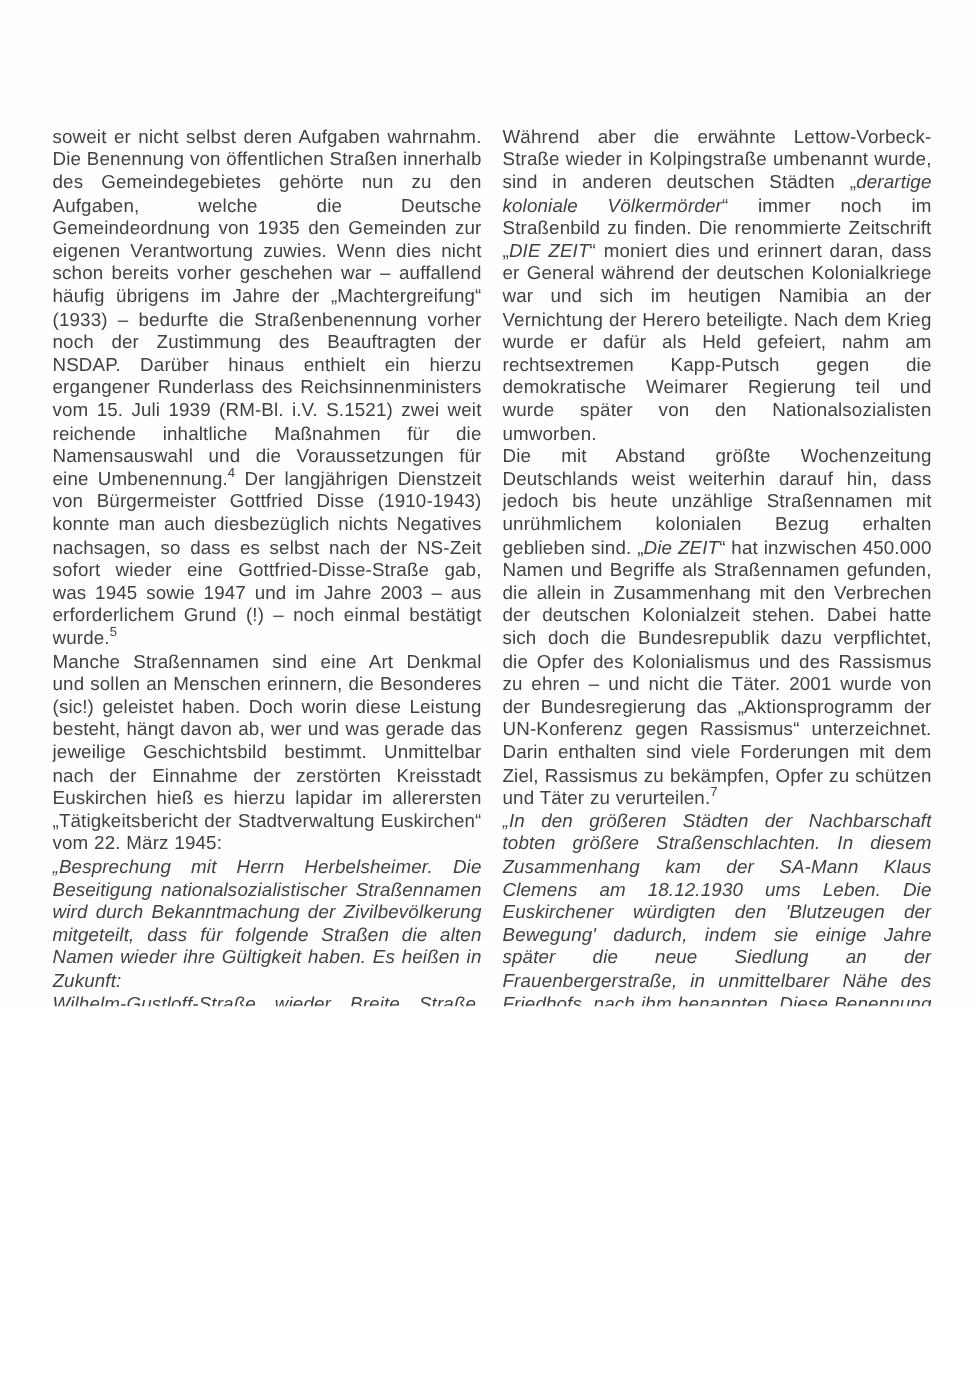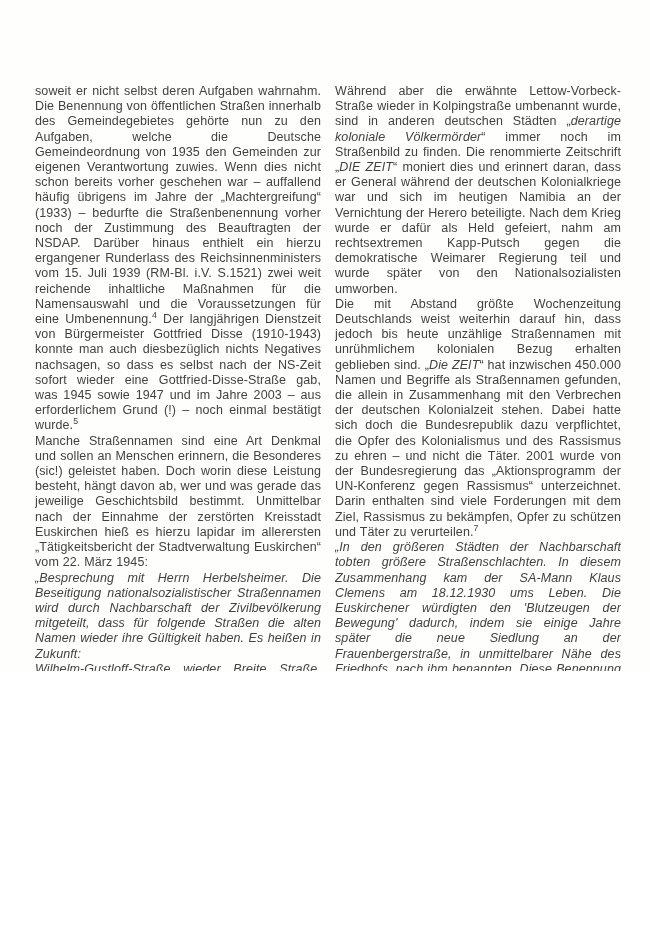--- a/index.html
+++ b/index.html
@@ -64,21 +64,21 @@
   }
 </style>
 </head>
 <body>
 
 <div class="page">
 
   <div class="column left">
       <p><span>soweit er nicht selbst deren Aufgaben wahrnahm. Die Benennung von öffentlichen Straßen innerhalb des Gemeindegebietes gehörte nun zu den Aufgaben, welche die Deutsche Gemeindeordnung von 1935 den Gemeinden zur eigenen Verantwortung zuwies. Wenn dies nicht schon bereits vorher geschehen war – auffallend häufig übrigens im Jahre der „Machtergreifung“ (1933) – bedurfte die Straßenbenennung vorher noch der Zustimmung des Beauftragten der NSDAP. Darüber hinaus enthielt ein hierzu ergangener Runderlass des Reichsinnenministers vom 15. Juli 1939 (RM-Bl. i.V. S.1521) zwei weit reichende inhaltliche Maßnahmen für die Namensauswahl und die Voraussetzungen für eine Umbenennung.</span><sup>4</sup><span> Der langjährigen Dienstzeit von Bürgermeister Gottfried Disse (1910-1943) konnte man auch diesbezüglich nichts Negatives nachsagen, so dass es selbst nach der NS-Zeit sofort wieder eine Gottfried-Disse-Straße gab, was 1945 sowie 1947 und im Jahre 2003 – aus erforderlichem Grund (!) – noch einmal bestätigt wurde.</span><sup>5</sup></p>
       <p><span>Manche Straßennamen sind eine Art Denkmal und sollen an Menschen erinnern, die Besonderes (sic!) geleistet haben. Doch worin diese Leistung besteht, hängt davon ab, wer und was gerade das jeweilige Geschichtsbild bestimmt. Unmittelbar nach der Einnahme der zerstörten Kreisstadt Euskirchen hieß es hierzu lapidar im allerersten „Tätigkeitsbericht der Stadtverwaltung Euskirchen“ vom 22. März 1945:</span></p>
-      <p><span class="it">„Besprechung mit Herrn Herbelsheimer. Die Beseitigung nationalsozialistischer Straßennamen wird durch Nachbarschaft der Zivilbevölkerung mitgeteilt, dass für folgende Straßen die alten Namen wieder ihre Gültigkeit haben. Es heißen in Zukunft:</span></p>
+      <p><span class="it">„Besprechung mit Herrn Herbelsheimer. Die Beseitigung nationalsozialistischer Straßennamen wird durch Bekanntmachung der Zivilbevölkerung mitgeteilt, dass für folgende Straßen die alten Namen wieder ihre Gültigkeit haben. Es heißen in Zukunft:</span></p>
       <p><span class="it">Wilhelm-Gustloff-Straße wieder Breite Straße, Lettow-Vorbeck-Straße wieder Kolpingstraße, Karl-Peters-Straße wieder Dechant-Vogt-Straße, Dietrich-Eckart-Straße wieder Südstraße, Adolf-Hitler-Straße wieder Hochstraße, Gottfried-Disse-Straße wieder Ursulinenstraße. Die Hermann-Göring-Straße heißt in Zukunft Gottfried-Disse-Straße.</span></p>
       <p><span class="it">Südstraße Umbenennung der alten Horst-Wessel-Straße, Hans-Schemm-Straße, Julius-Schreck-Straße und Klaus-Clemens-Siedlung</span></p>
     </div>
 
   <div class="column right">
       <p><span>Während aber die erwähnte Lettow-Vorbeck-Straße wieder in Kolpingstraße umbenannt wurde, sind in anderen deutschen Städten „</span><span class="it">derartige koloniale Völkermörder</span><span>“ immer noch im Straßenbild zu finden. Die renommierte Zeitschrift „</span><span class="it">DIE ZEIT</span><span>“ moniert dies und erinnert daran, dass er General während der deutschen Kolonialkriege war und sich im heutigen Namibia an der Vernichtung der Herero beteiligte. Nach dem Krieg wurde er dafür als Held gefeiert, nahm am rechtsextremen Kapp-Putsch gegen die demokratische Weimarer Regierung teil und wurde später von den Nationalsozialisten umworben.</span></p>
       <p><span>Die mit Abstand größte Wochenzeitung Deutschlands weist weiterhin darauf hin, dass jedoch bis heute unzählige Straßennamen mit unrühmlichem kolonialen Bezug erhalten geblieben sind. „</span><span class="it">Die ZEIT</span><span>“ hat inzwischen 450.000 Namen und Begriffe als Straßennamen gefunden, die allein in Zusammenhang mit den Verbrechen der deutschen Kolonialzeit stehen. Dabei hatte sich doch die Bundesrepublik dazu verpflichtet, die Opfer des Kolonialismus und des Rassismus zu ehren – und nicht die Täter. 2001 wurde von der Bundesregierung das „Aktionsprogramm der UN-Konferenz gegen Rassismus“ unterzeichnet. Darin enthalten sind viele Forderungen mit dem Ziel, Rassismus zu bekämpfen, Opfer zu schützen und Täter zu verurteilen.</span><sup>7</sup></p>
       <p><span class="it">„In den größeren Städten der Nachbarschaft tobten größere Straßenschlachten. In diesem Zusammenhang kam der SA-Mann Klaus Clemens am 18.12.1930 ums Leben. Die Euskirchener würdigten den 'Blutzeugen der Bewegung' dadurch, indem sie einige Jahre später die neue Siedlung an der Frauenbergerstraße, in unmittelbarer Nähe des Friedhofs, nach ihm benannten. Diese Benennung ist übrigens offiziell nach dem Kriege nicht rückgängig gemacht worden“</span><sup class="it"> 8</sup></p>
     </div>
 

